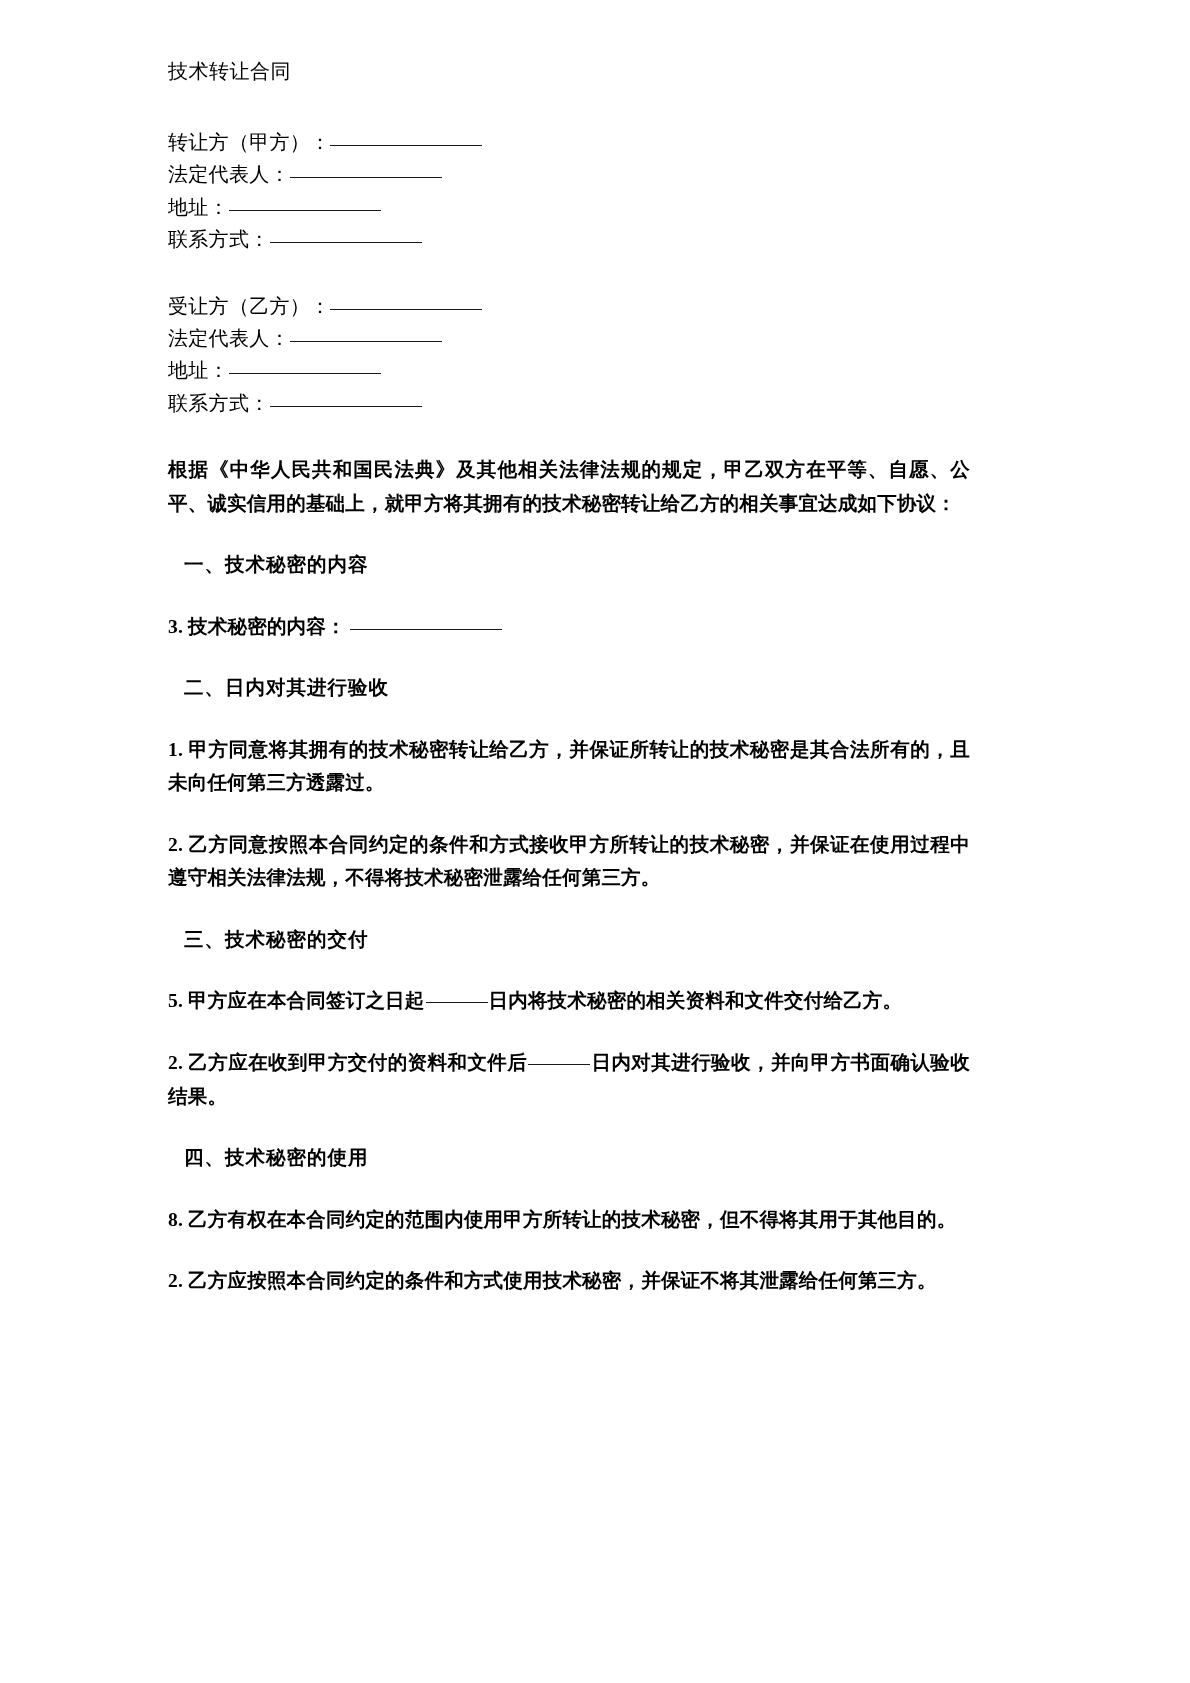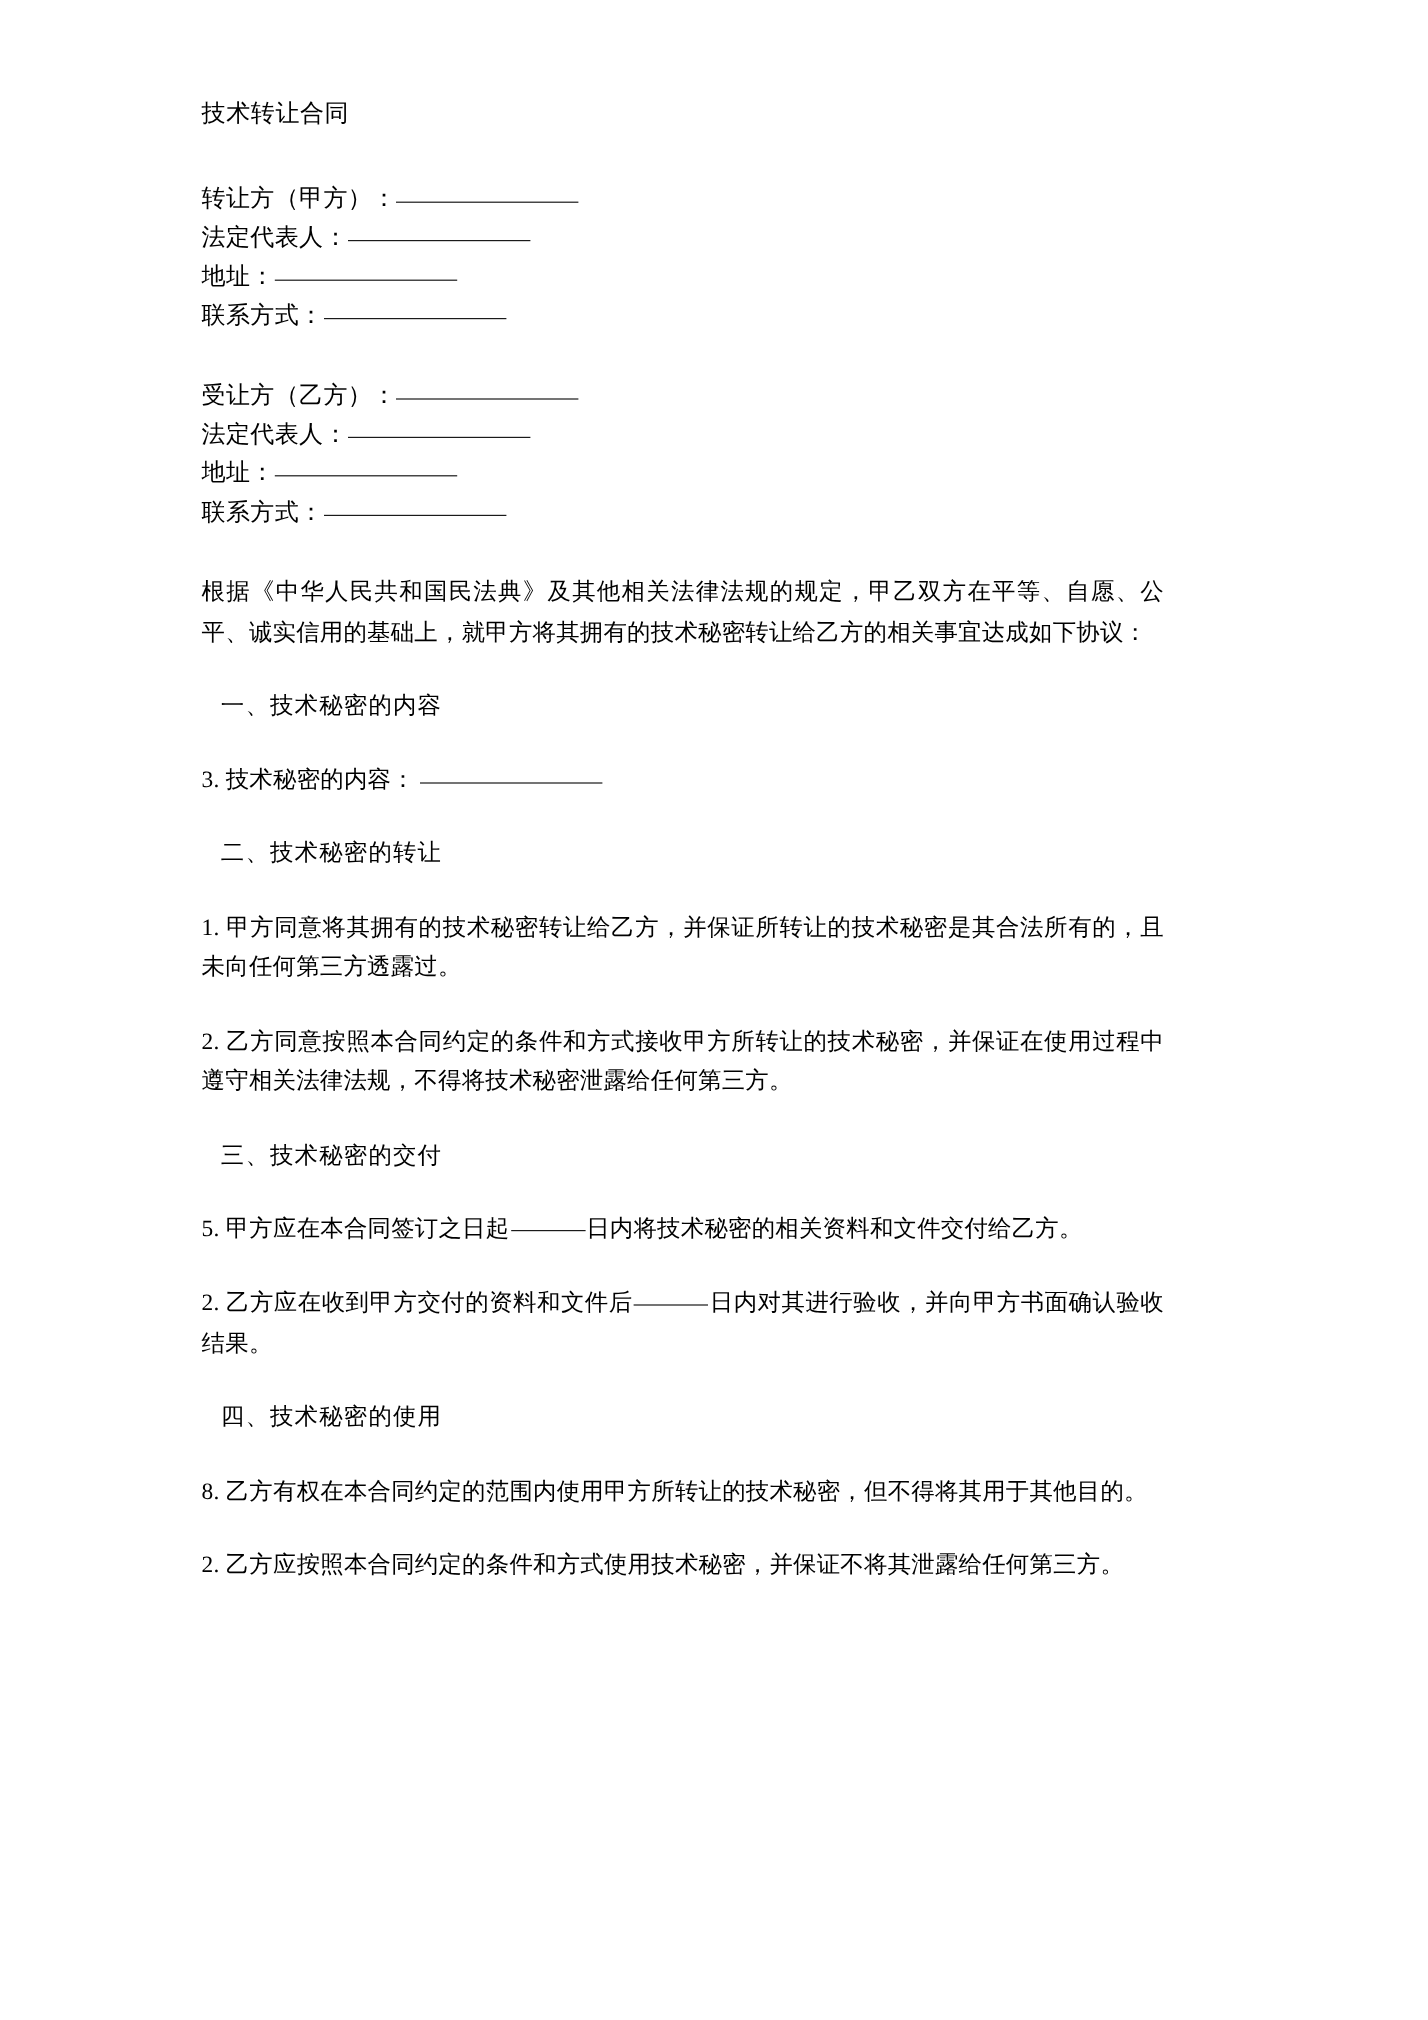--- a/index.html
+++ b/index.html
@@ -10,21 +10,21 @@
   body {
     font-family: "Liberation Serif", "DejaVu Serif", serif;
     color: #000000;
   }
   .page {
     position: relative;
     width: 1190px;
     height: 1683px;
     background: #ffffff;
     box-sizing: border-box;
-    padding: 80px 220px 0 168px;
+    padding: 56px 220px 0 168px;
     overflow: hidden;
   }
   .doc-title {
     font-size: 20px;
     line-height: 1.5;
     margin: 0 0 40px 0;
     letter-spacing: 0.5px;
   }
   .party-block {
     margin: 6px 0 34px 0;
@@ -43,20 +43,21 @@
     top: -3px;
   }
   .blank.w-long { width: 152px; }
   .blank.w-mid  { width: 152px; }
   .para {
     font-size: 19.5px;
     line-height: 1.72;
     margin: 0 0 28px 0;
     text-align: justify;
     letter-spacing: 0.2px;
+    font-weight: bold;
   }
   .para.section-head {
     margin: 0 0 28px 16px;
     letter-spacing: 1px;
   }
   .para.item {
     margin: 0 0 28px 0;
   }
   .inline-blank {
     display: inline-block;
@@ -110,21 +111,21 @@
     <div class="party-line">
       <span>联系方式：</span><span class="blank w-mid"></span>
     </div>
   </div>
 
   <p class="para">根据《中华人民共和国民法典》及其他相关法律法规的规定，甲乙双方在平等、自愿、公平、诚实信用的基础上，就甲方将其拥有的技术秘密转让给乙方的相关事宜达成如下协议：</p>
 
   <div id="sections-container">
       <p class="para section-head">一、技术秘密的内容</p>
       <p class="para item"><span>3. 技术秘密的内容：</span><span class="field-blank"></span></p>
-      <p class="para section-head">二、技术秘密的转让</p>
+      <p class="para section-head">二、日内对其进行验收</p>
       <p class="para item"><span>1. 甲方同意将其拥有的技术秘密转让给乙方，并保证所转让的技术秘密是其合法所有的，且未向任何第三方透露过。</span></p>
       <p class="para item"><span>2. 乙方同意按照本合同约定的条件和方式接收甲方所转让的技术秘密，并保证在使用过程中遵守相关法律法规，不得将技术秘密泄露给任何第三方。</span></p>
       <p class="para section-head">三、技术秘密的交付</p>
       <p class="para item"><span>5. 甲方应在本合同签订之日起</span><span class="inline-blank"></span><span>日内将技术秘密的相关资料和文件交付给乙方。</span></p>
       <p class="para item"><span>2. 乙方应在收到甲方交付的资料和文件后</span><span class="inline-blank"></span><span>日内对其进行验收，并向甲方书面确认验收结果。</span></p>
       <p class="para section-head">四、技术秘密的使用</p>
       <p class="para item"><span>8. 乙方有权在本合同约定的范围内使用甲方所转让的技术秘密，但不得将其用于其他目的。</span></p>
       <p class="para item"><span>2. 乙方应按照本合同约定的条件和方式使用技术秘密，并保证不将其泄露给任何第三方。</span></p>
     </div>
 

